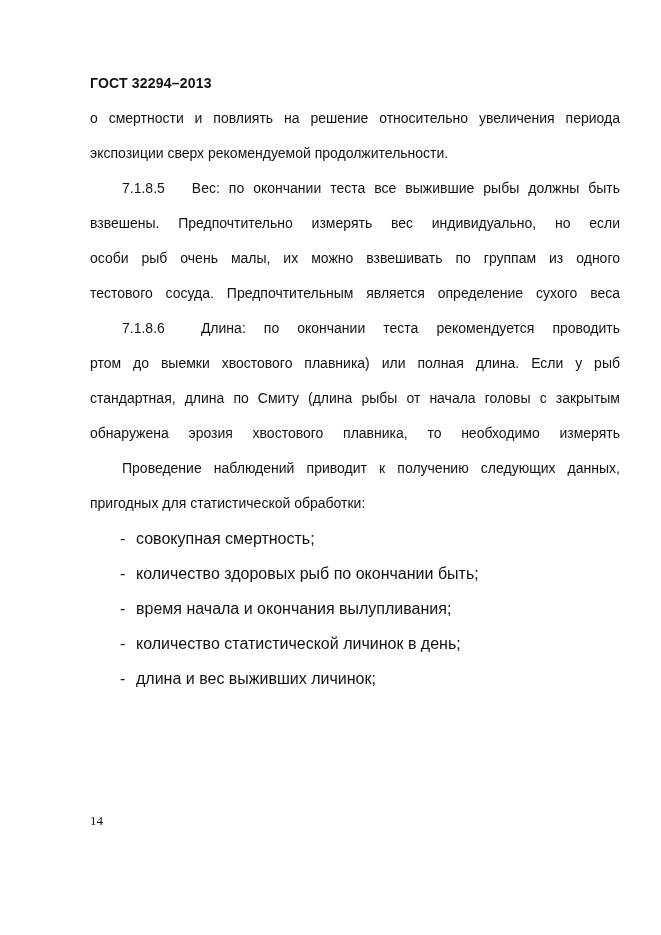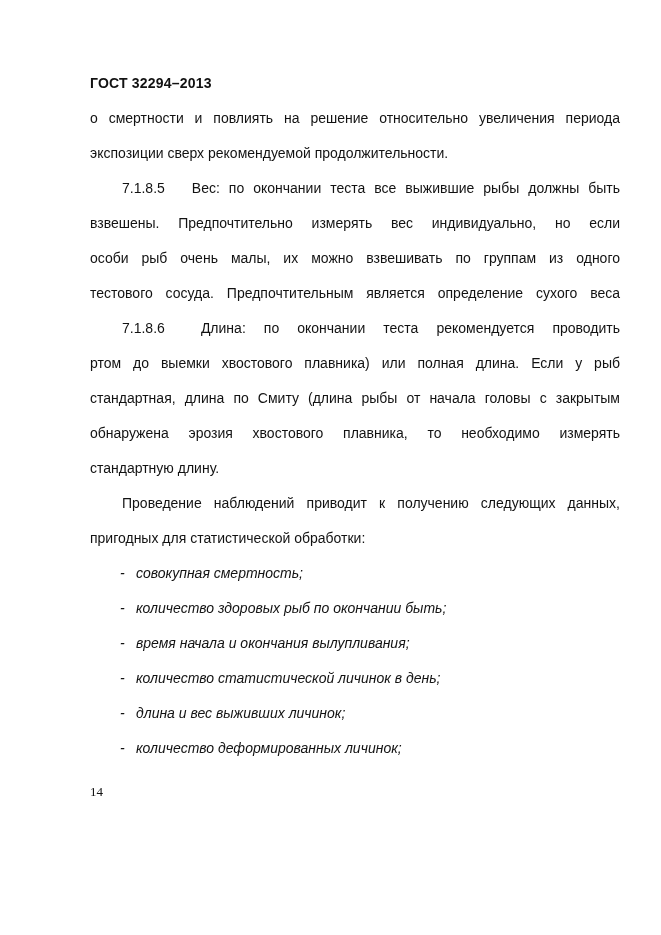--- a/index.html
+++ b/index.html
@@ -32,40 +32,39 @@
   .line.indent {
     padding-left: 32px;
   }
   .doc-code {
     font-weight: bold;
     text-align: left;
     text-align-last: left;
     letter-spacing: 0.2px;
   }
   .li {
-    font-size: 14px;
+    font-size: 16px;
     line-height: 35px;
     padding-left: 30px;
     text-align: right;
     text-align-last: left;
-    font-style: italic;
   }
   .li .dash {
     display: inline-block;
     width: 16px;
   }
   sup.deg {
     font-size: 9px;
     vertical-align: 5px;
     line-height: 0;
   }
   .page-num {
     position: absolute;
     left: 90px;
-    top: 784px;
+    top: 813px;
     font-family: "Liberation Serif", serif;
     font-size: 13px;
     color: #121212;
   }
 </style>
 </head>
 <body>
 
 <div class="page">
   <div class="content">
@@ -77,28 +76,26 @@
 
     <div class="line indent">7.1.8.5&nbsp;&nbsp; Вес: по окончании теста все выжившие рыбы должны быть</div>
     <div class="line">взвешены. Предпочтительно измерять вес индивидуально, но если</div>
     <div class="line">особи рыб очень малы, их можно взвешивать по группам из одного</div>
     <div class="line">тестового сосуда. Предпочтительным является определение сухого веса</div>
 
     <div class="line indent">7.1.8.6&nbsp; Длина: по окончании теста рекомендуется проводить</div>
     <div class="line">ртом до выемки хвостового плавника) или полная длина. Если у рыб</div>
     <div class="line">стандартная, длина по Смиту (длина рыбы от начала головы с закрытым</div>
     <div class="line">обнаружена эрозия хвостового плавника, то необходимо измерять</div>
-    <div class="line last">стандартную длину.</div>
 
     <div class="line indent">Проведение наблюдений приводит к получению следующих данных,</div>
     <div class="line last">пригодных для статистической обработки:</div>
 
     <div class="li"><span class="dash">-</span><span>совокупная смертность;</span></div>
     <div class="li"><span class="dash">-</span><span>количество здоровых рыб по окончании быть;</span></div>
     <div class="li"><span class="dash">-</span><span>время начала и окончания вылупливания;</span></div>
     <div class="li"><span class="dash">-</span><span>количество статистической личинок в день;</span></div>
     <div class="li"><span class="dash">-</span><span>длина и вес выживших личинок;</span></div>
-    <div class="li"><span class="dash">-</span><span>количество деформированных личинок;</span></div>
 
   </div>
 
   <div class="page-num">14</div>
 </div>
 
 </body></html>

